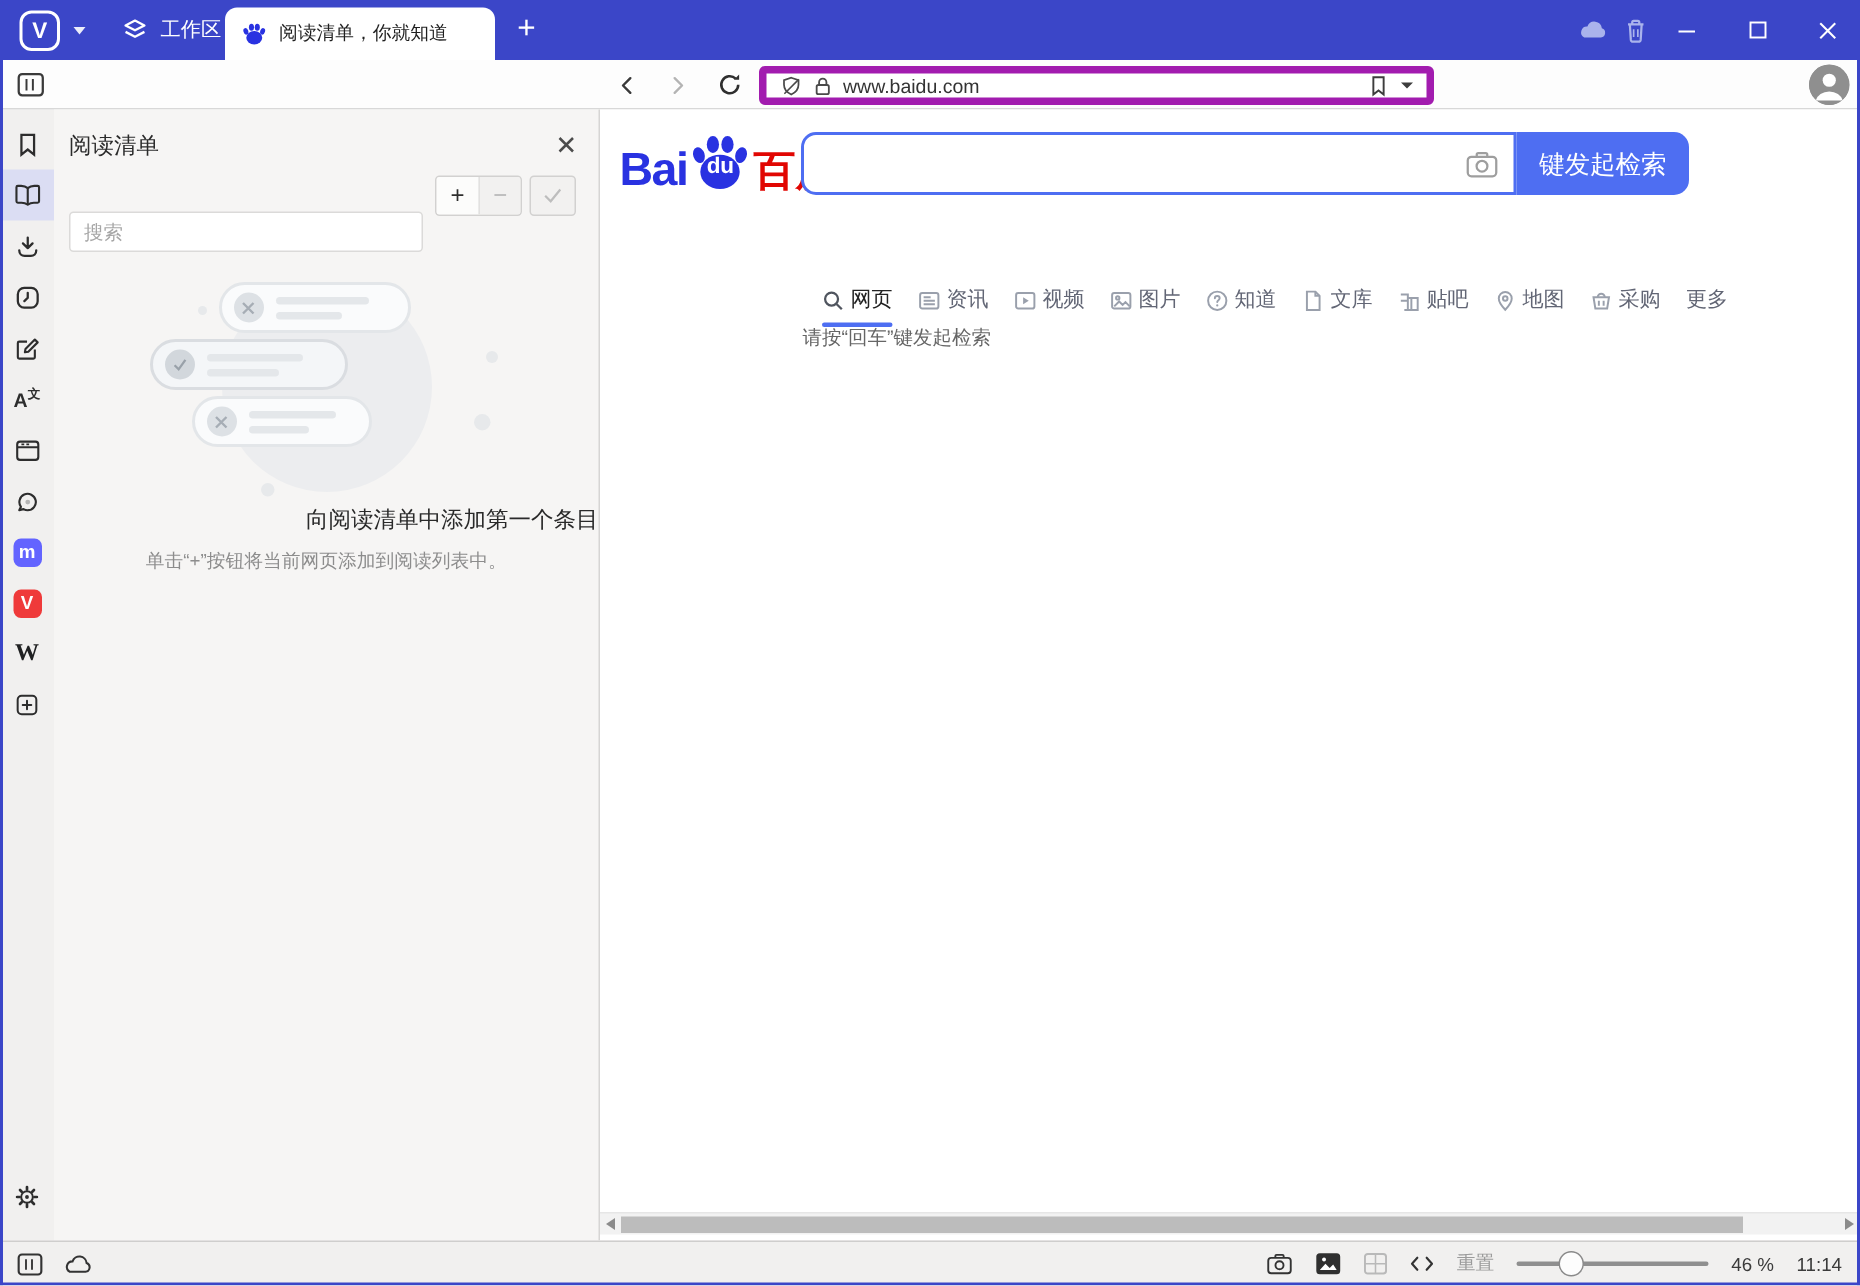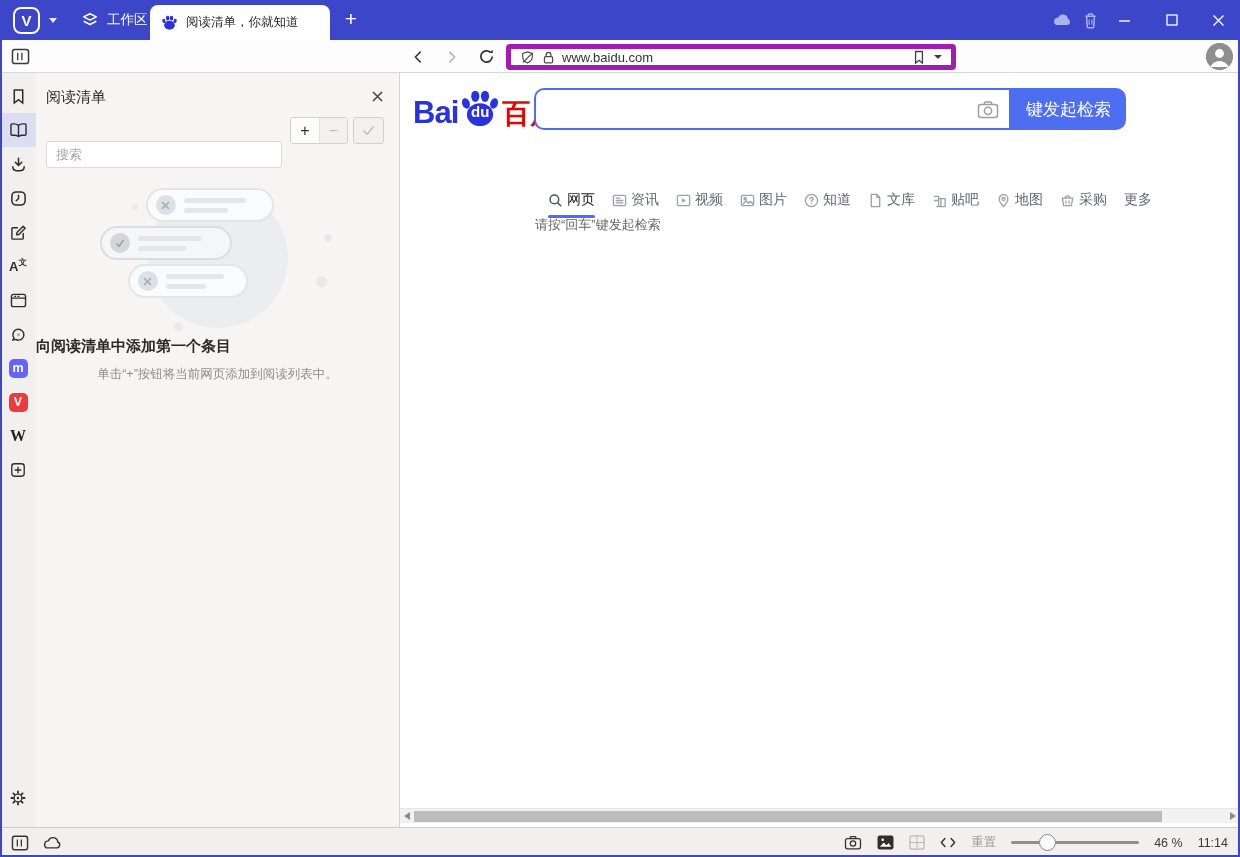--- a/index.html
+++ b/index.html
@@ -75,21 +75,21 @@
   .illus { position:absolute; left:50%; top:103px; transform:translateX(-50%); width:264px; height:164px; }
   .ill-circle { position:absolute; left:50%; top:50%; transform:translate(-50%,-50%); width:140px; height:140px;
                 border-radius:50%; background:#ecedef; }
   .card { position:absolute; height:34px; background:#fafbfc; border:2px solid #e3e6e9; border-radius:17px;
           display:flex; align-items:center; gap:8px; padding:0 8px; }
   .card .ic { width:20px; height:20px; border-radius:50%; background:#dde1e5; color:#a6adb5; flex-shrink:0;
               display:flex; align-items:center; justify-content:center; }
   .card .lns { display:flex; flex-direction:column; gap:5px; }
   .ln { height:5px; border-radius:3px; background:#e4e7ea; }
   .dot { position:absolute; border-radius:50%; background:#e7e9eb; }
-  .empty-title { position:absolute; top:264px; width:100%; text-align:left; font-weight:bold;
+  .empty-title { position:absolute; top:264px; width:100%; text-align:right; font-weight:normal;
                  font-size:15px; color:#2a2a2a; }
   .empty-hint { position:absolute; top:293px; width:100%; text-align:center; font-size:12.5px; color:#8d8d8d; }
 
   
   .webview { position:relative; flex:1; background:#fff; min-width:0; }
   .baidu-logo { position:absolute; left:13px; top:15px; display:flex; align-items:flex-end; }
   .logo-bai { color:var(--baidu-blue); font-weight:800; font-size:31px; letter-spacing:-1px; line-height:1; }
   .logo-paw { position:relative; width:42px; height:40px; margin:0 1px; }
   .logo-du { position:absolute; left:50%; top:58%; transform:translate(-50%,-50%); color:#fff;
              font-weight:800; font-size:15px; }

